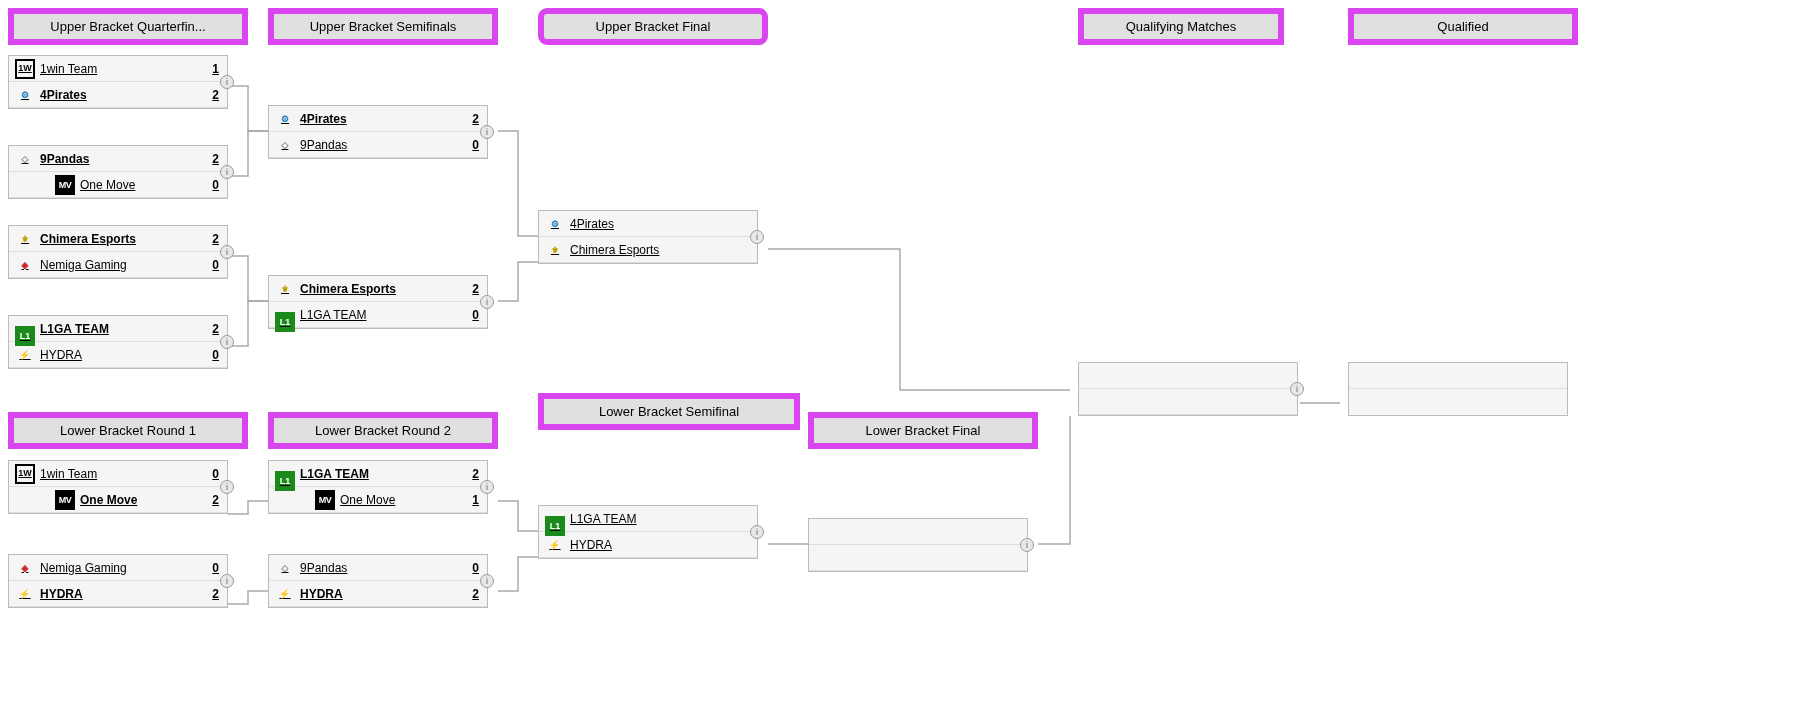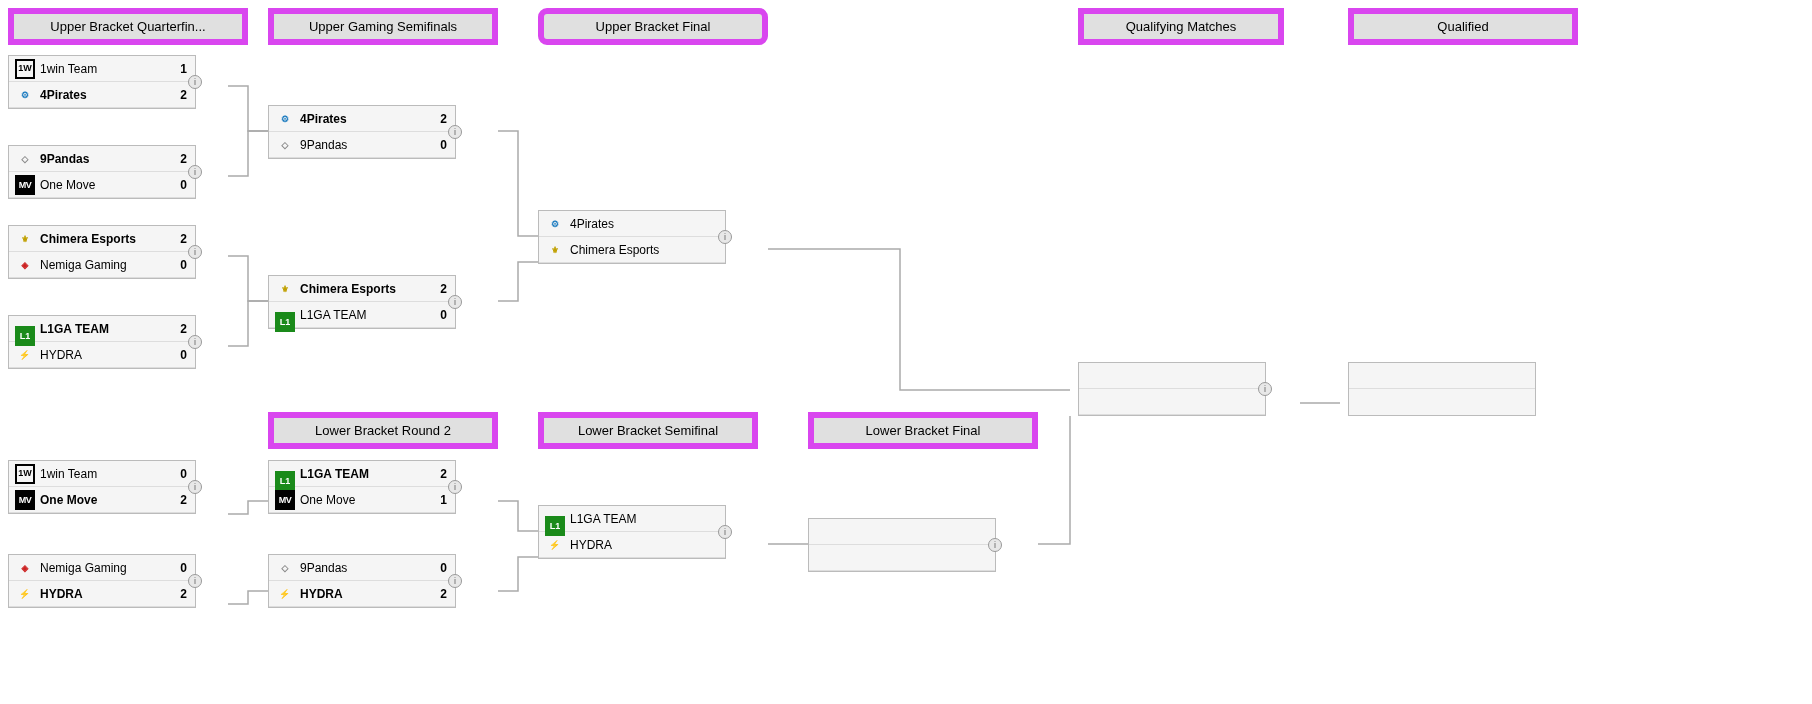--- a/index.html
+++ b/index.html
@@ -62,20 +62,21 @@
       color: #888;
       font-size: 14px;
     }
     .logo-onemove {
       background: #000;
       color: #fff;
       font-size: 8px;
       font-weight: bold;
       padding: 1px 2px;
       letter-spacing: -0.5px;
+      margin-left: 40px;
     }
     .logo-chimera {
       color: #c0a000;
       font-size: 16px;
     }
     .logo-nemiga {
       color: #cc2222;
       font-size: 16px;
     }
     .logo-l1ga {
@@ -106,21 +107,22 @@
       padding: 5px 10px;
       font-size: 13px;
       text-align: center;
       white-space: nowrap;
     }
 
     .abs-match {
       position: absolute;
       border: 1px solid #bbb;
       background: #f5f5f5;
-      width: 188px;
+      width: 220px;
+      text-decoration: underline;
     }
 
     .abs-match .team-row {
       display: flex;
       align-items: center;
       padding: 2px 6px;
       border-bottom: 1px solid #ddd;
       height: 26px;
     }
     .abs-match .team-row:last-of-type {
@@ -266,21 +268,21 @@
       <span class="team-score">2</span>
     </div>
     <div class="team-row">
       <div class="team-logo logo-hydra">⚡</div>
       <span class="team-name">HYDRA</span>
       <span class="team-score">0</span>
     </div>
     <div class="info-circle" style="right:-7px; top:50%; transform:translateY(-50%);">i</div>
   </div>
 
-  <div class="abs-round-header" style="left:268px; top:8px; width:230px;">Upper Gaming Semifinals</div>
+  <div class="abs-round-header" style="left:268px; top:8px; width:230px;">Upper Bracket Semifinals</div>
 
   <div class="abs-match" style="left:268px; top:105px;">
     <div class="team-row">
       <div class="team-logo logo-4pirates">⚙</div>
       <span class="team-name bold">4Pirates</span>
       <span class="team-score">2</span>
     </div>
     <div class="team-row">
       <div class="team-logo logo-9pandas">◇</div>
       <span class="team-name">9Pandas</span>
@@ -312,20 +314,21 @@
       <span class="team-score"></span>
     </div>
     <div class="team-row">
       <div class="team-logo logo-chimera">⚜</div>
       <span class="team-name">Chimera Esports</span>
       <span class="team-score"></span>
     </div>
     <div class="info-circle" style="right:-7px; top:50%; transform:translateY(-50%);">i</div>
   </div>
 
+  <div class="abs-round-header" style="left:8px; top:412px; width:240px;">Lower Bracket Round 1</div>
 
   <div class="abs-match" style="left:8px; top:460px;">
     <div class="team-row">
       <div class="team-logo logo-1win">1W</div>
       <span class="team-name">1win Team</span>
       <span class="team-score">0</span>
     </div>
     <div class="team-row">
       <div class="team-logo logo-onemove">MV</div>
       <span class="team-name bold">One Move</span>
@@ -371,21 +374,21 @@
       <span class="team-score">0</span>
     </div>
     <div class="team-row">
       <div class="team-logo logo-hydra">⚡</div>
       <span class="team-name bold">HYDRA</span>
       <span class="team-score">2</span>
     </div>
     <div class="info-circle" style="right:-7px; top:50%; transform:translateY(-50%);">i</div>
   </div>
 
-  <div class="abs-round-header" style="left:538px; top:412px; width:220px;">Lower Bracket Semifinal</div>
+  <div class="abs-round-header" style="left:538px; top:393px; width:262px;">Lower Bracket Semifinal</div>
 
   <div class="abs-match" style="left:538px; top:505px;">
     <div class="team-row">
       <div class="team-logo logo-l1ga">L1</div>
       <span class="team-name">L1GA TEAM</span>
       <span class="team-score"></span>
     </div>
     <div class="team-row">
       <div class="team-logo logo-hydra">⚡</div>
       <span class="team-name">HYDRA</span>

